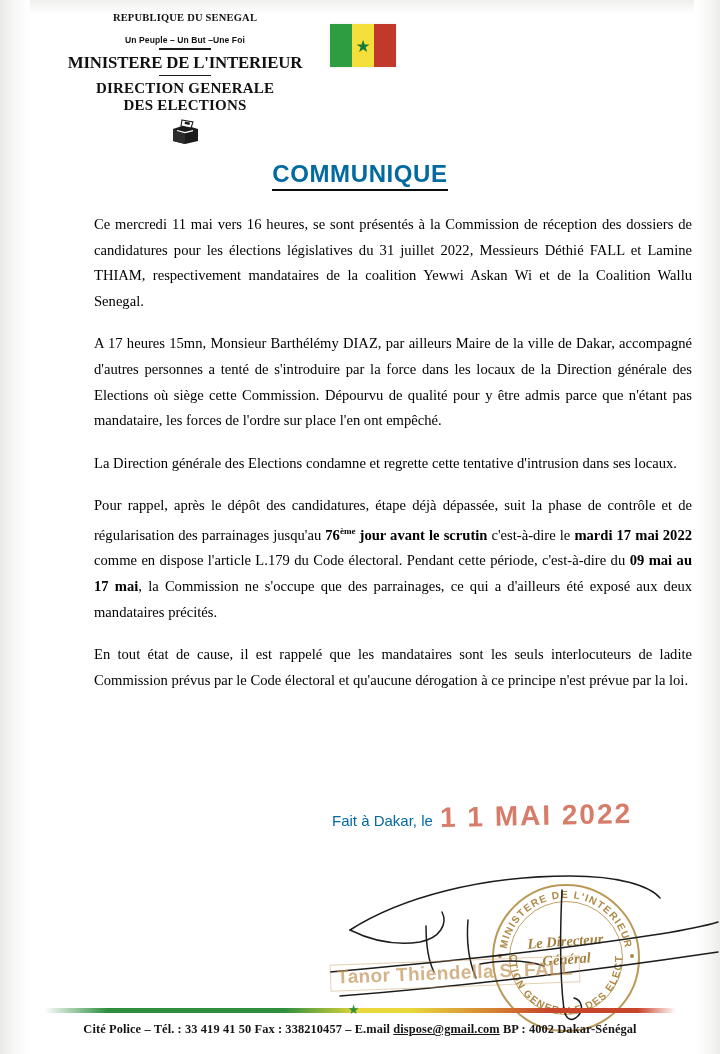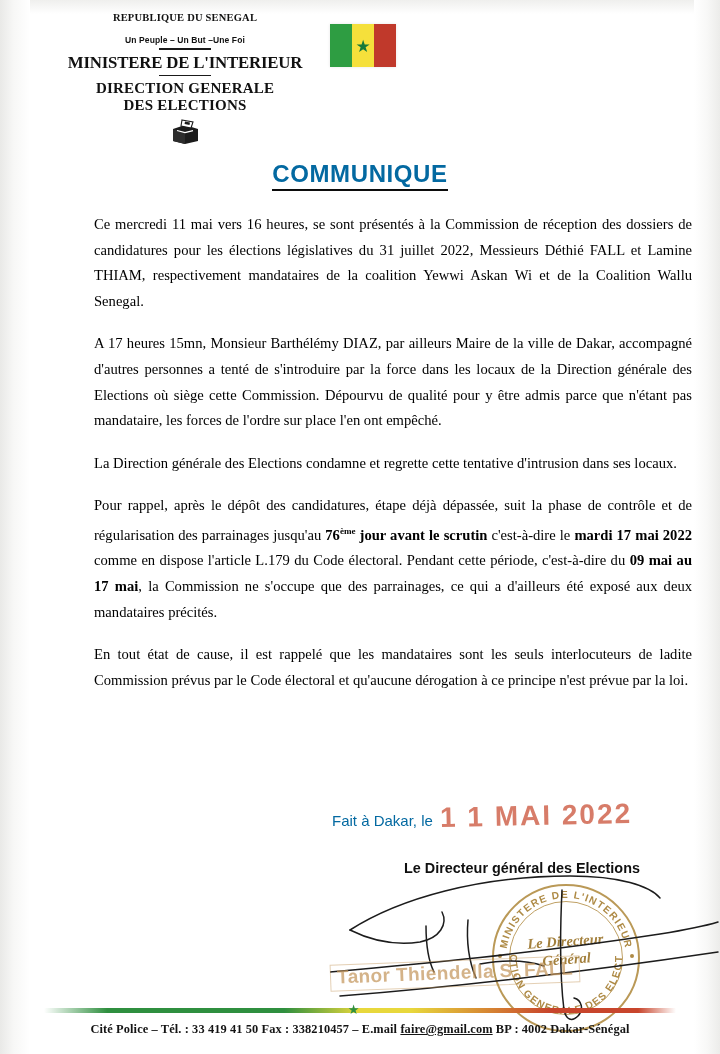--- a/index.html
+++ b/index.html
@@ -361,21 +361,20 @@
       <p><span>Ce mercredi 11 mai vers 16 heures, se sont présentés à la Commission de réception des dossiers de candidatures pour les élections législatives du 31 juillet 2022, Messieurs Déthié FALL et Lamine THIAM, respectivement mandataires de la coalition Yewwi Askan Wi et de la Coalition Wallu Senegal.</span></p>
       <p><span>A 17 heures 15mn, Monsieur Barthélémy DIAZ, par ailleurs Maire de la ville de Dakar, accompagné d'autres personnes a tenté de s'introduire par la force dans les locaux de la Direction générale des Elections où siège cette Commission. Dépourvu de qualité pour y être admis parce que n'étant pas mandataire, les forces de l'ordre sur place l'en ont empêché.</span></p>
       <p><span>La Direction générale des Elections condamne et regrette cette tentative d'intrusion dans ses locaux.</span></p>
       <p><span>Pour rappel, après le dépôt des candidatures, étape déjà dépassée, suit la phase de contrôle et de régularisation des parrainages jusqu'au </span><b>76</b><sup>ème</sup><b> jour avant le scrutin</b><span> c'est-à-dire le </span><b>mardi 17 mai 2022</b><span> comme en dispose l'article L.179 du Code électoral. Pendant cette période, c'est-à-dire du </span><b>09 mai au 17 mai</b><span>, la Commission ne s'occupe que des parrainages, ce qui a d'ailleurs été exposé aux deux mandataires précités.</span></p>
       <p><span>En tout état de cause, il est rappelé que les mandataires sont les seuls interlocuteurs de ladite Commission prévus par le Code électoral et qu'aucune dérogation à ce principe n'est prévue par la loi.</span></p>
     </div>
 
   <div class="sign-area">
     <div class="fait-a">Fait à Dakar, le</div>
     <div class="date-stamp">1 1 MAI 2022</div>
-    <div class="director-title">Le Directeur général des Elections</div>
   </div>
 
   <div class="seal">
     <div class="seal-ring-outer"></div>
     <div class="seal-ring-inner"></div>
     <svg class="seal-arc-text" viewBox="0 0 148 148" aria-hidden="true">
       <defs>
         <path id="arcTop" d="M 14 74 A 60 60 0 0 1 134 74"></path>
         <path id="arcBot" d="M 18 74 A 56 56 0 0 0 130 74"></path>
       </defs>
@@ -403,17 +402,17 @@
     </g>
   </svg>
 
   <div class="name-stamp">Tanor Thiendella S. FALL</div>
 
   <div class="footer">
     <div class="footer-bar">
       <span class="footer-star">★</span>
     </div>
     <div class="footer-text">
-      <span>Cité Police – Tél. : 33 419 41 50 Fax : 338210457 – E.mail </span><a class="email" href="#">faire@gmail.com</a><span> BP : 4002 Dakar-Sénégal</span>
+      <span>Cité Police – Tél. : 33 419 41 50 Fax : 338210457 – E.mail </span><a class="email" href="#">dispose@gmail.com</a><span> BP : 4002 Dakar-Sénégal</span>
     </div>
   </div>
 
 </div>
 
 </body></html>

